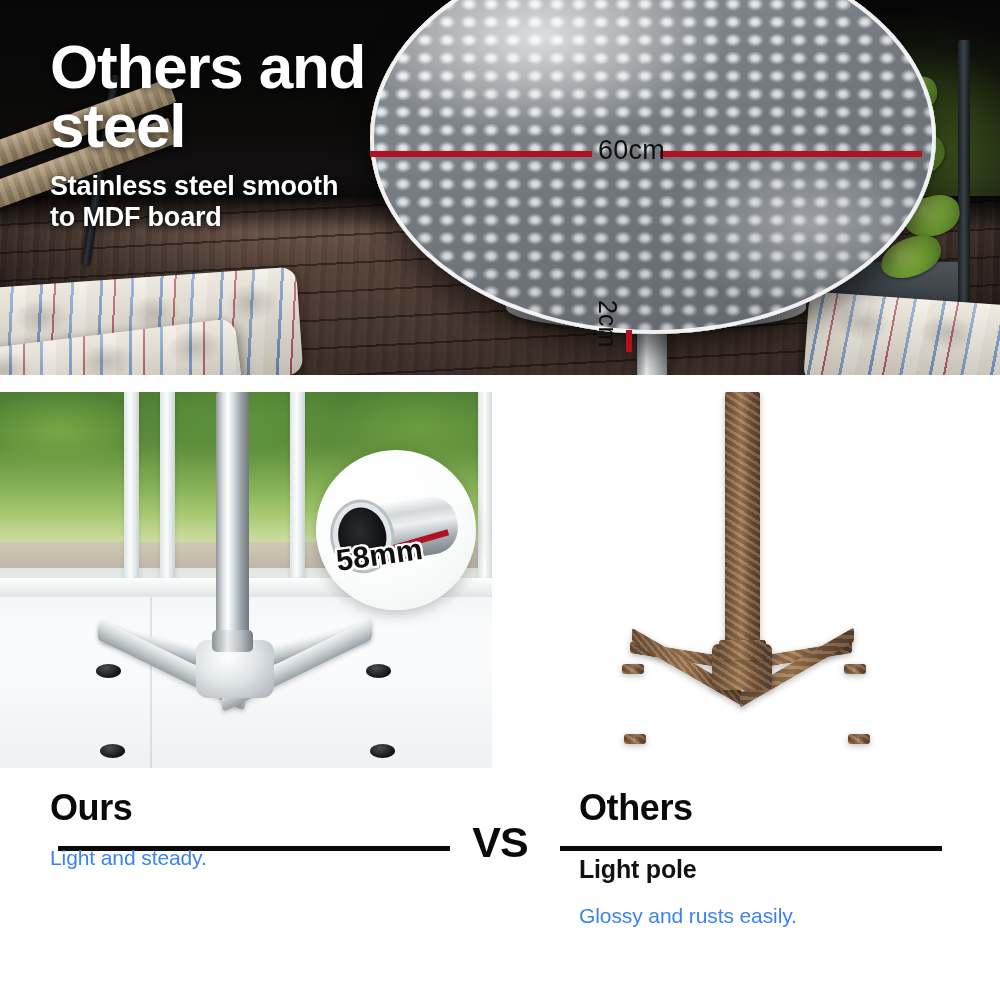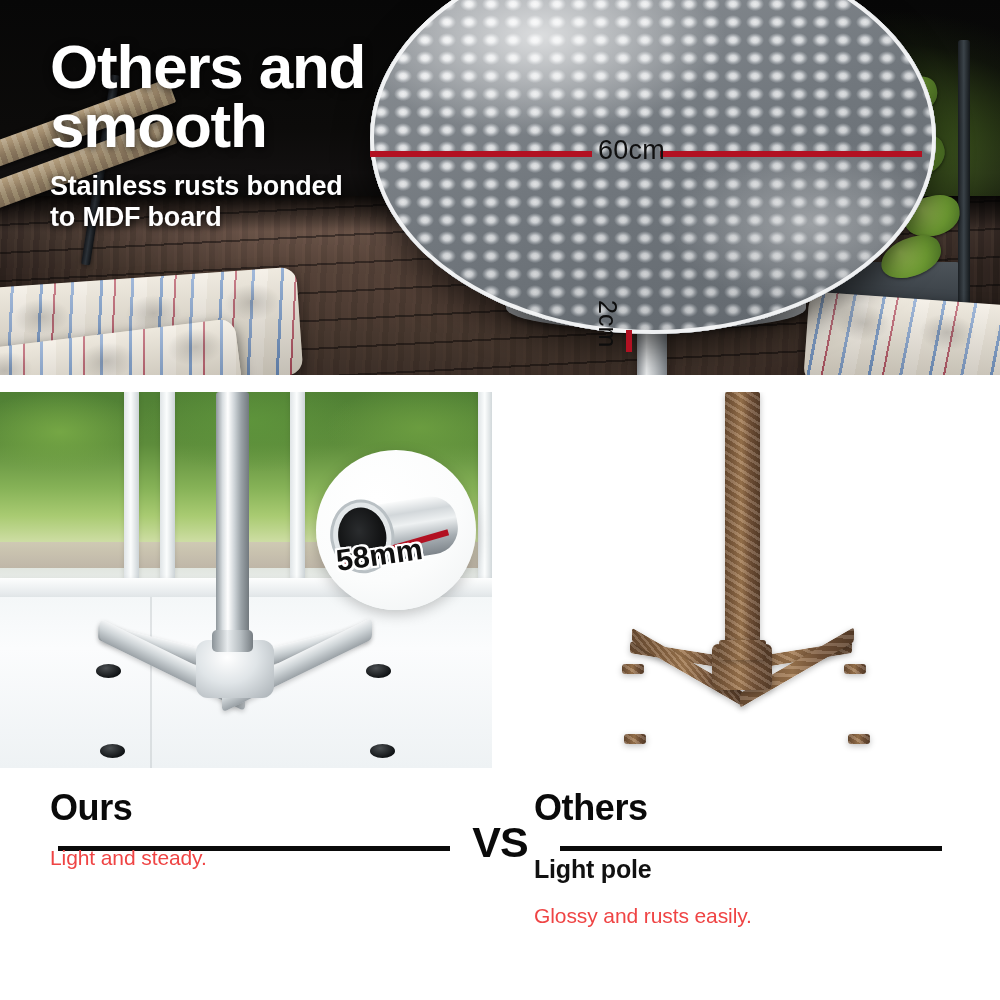--- a/index.html
+++ b/index.html
@@ -189,28 +189,28 @@
   .rlegC{left:120px;top:268px;width:112px;height:15px;transform:skewY(30deg);}
   .rlegD{left:228px;top:268px;width:114px;height:15px;transform:skewY(-30deg);}
   .rs-hub{position:absolute;left:200px;top:252px;width:60px;height:46px;border-radius:6px;}
   .rfoot{position:absolute;width:22px;height:10px;border-radius:3px;}
   .rf1{left:110px;top:272px;} .rf2{left:332px;top:272px;}
   .rf3{left:112px;top:342px;} .rf4{left:336px;top:342px;}
 
   
   .compare{position:absolute;left:0;top:790px;width:1000px;height:210px;}
   .col{position:absolute;top:0;width:400px;text-align:left;}
-  .col-l{left:50px;} .col-r{left:534px;}
+  .col-l{left:50px;} .col-r{left:579px;}
   .col-title{font-size:36px;font-weight:bold;color:#0a0a0a;letter-spacing:-.4px;line-height:1;}
   .rule{position:absolute;height:5px;background:#0a0a0a;top:56px;}
   .rule-l{left:58px;width:392px;} .rule-r{left:560px;width:382px;}
   .vs{position:absolute;left:0;top:28px;width:1000px;text-align:center;
     font-size:43px;font-weight:bold;color:#0a0a0a;letter-spacing:-1px;}
   .col-sub{margin-top:29px;font-size:25px;font-weight:bold;color:#111;letter-spacing:-.2px;}
-  .col-note{margin-top:20px;font-size:21px;color:#ef4444;letter-spacing:-.1px;}
+  .col-note{margin-top:20px;font-size:21px;color:#3b82f6;letter-spacing:-.1px;}
 </style>
 </head>
 <body>
 
 <div class="page">
 
   <div class="hero">
     <div class="hero-bg"></div>
 
     <div class="deck"></div>
@@ -246,22 +246,22 @@
 
     <div class="dim-line dim-60-l"></div>
     <div class="dim-line dim-60-r"></div>
     <div class="dim-60-label">60cm</div>
 
     <div class="dim-2-tick"></div>
     <div class="dim-2-label">2cm</div>
 
     <div class="hero-copy">
       <div class="hl">Others and</div>
-      <div class="hl">smooth</div>
-      <div class="sub">Stainless rusts bonded</div>
+      <div class="hl">steel</div>
+      <div class="sub">Stainless steel smooth</div>
       <div class="sub" style="margin-top:0">to MDF board</div>
     </div>
   </div>
 
   <div class="panels">
 
     <div class="photo-left">
       <div class="garden"></div>
       <div class="garden-path"></div>
       <div class="win-mullion" style="left:124px;"></div>

